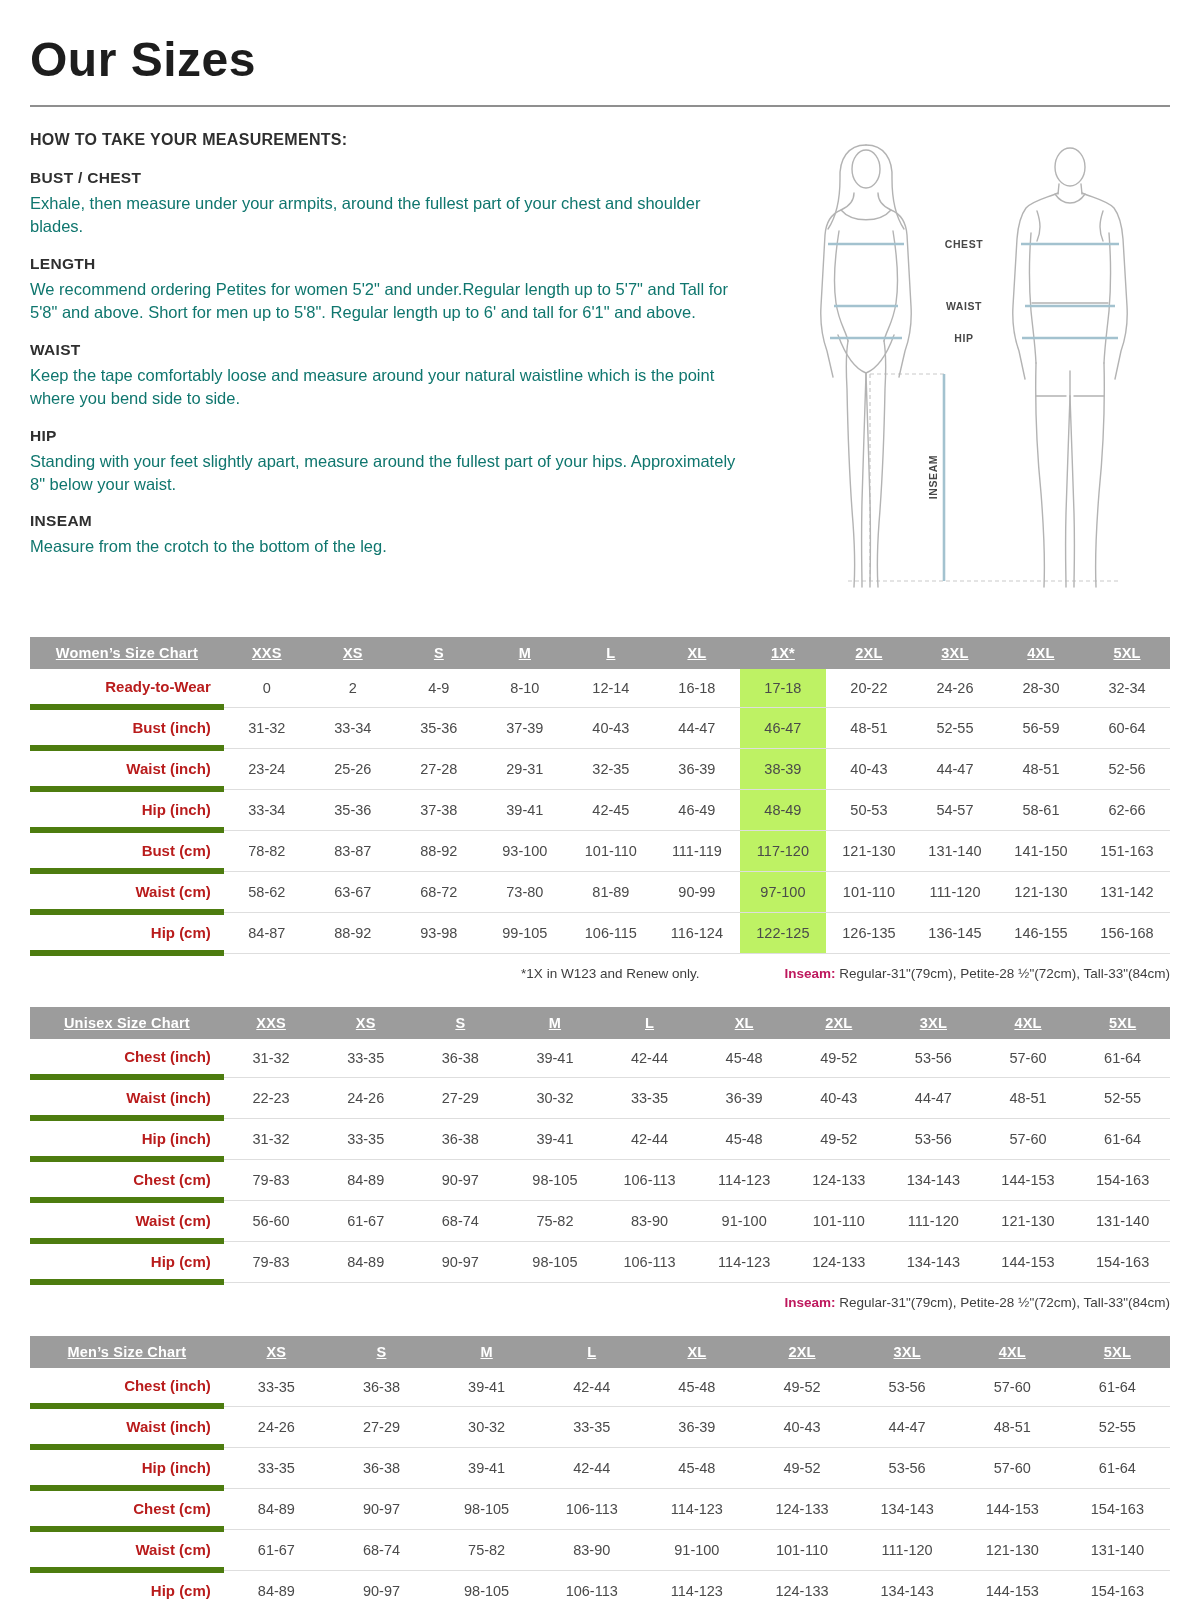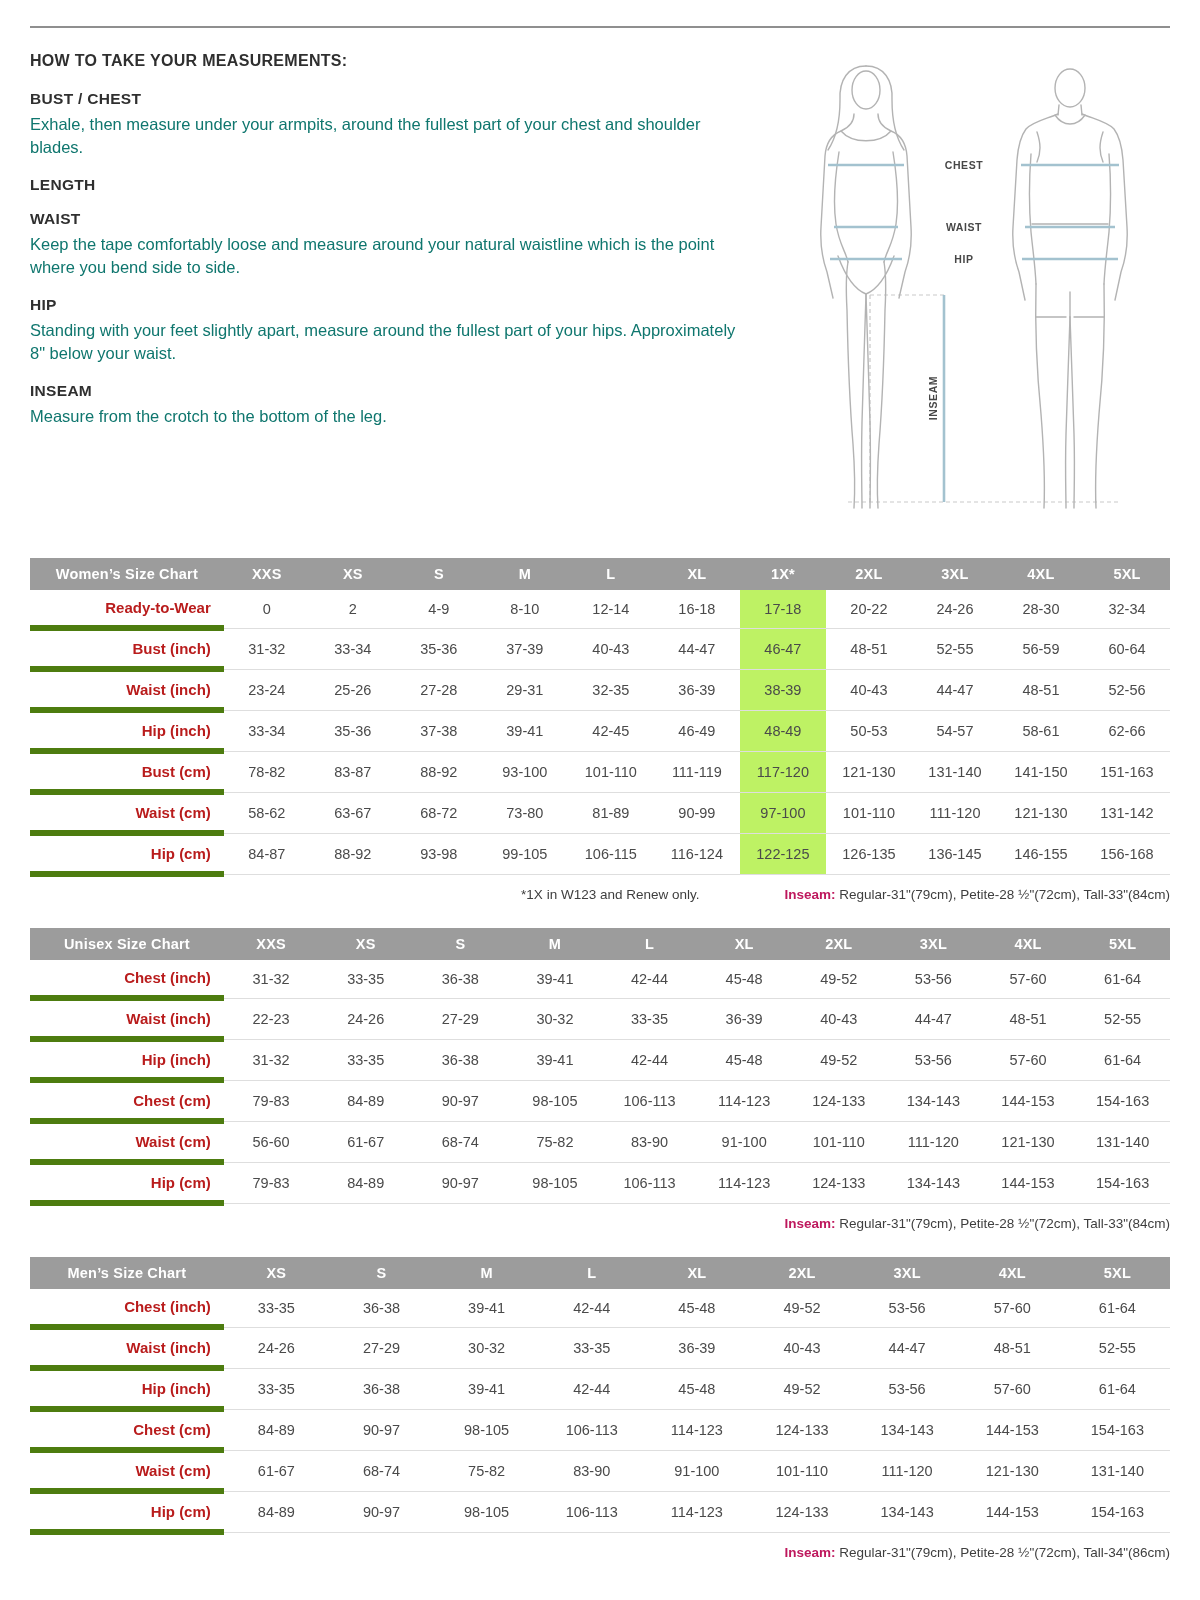--- a/index.html
+++ b/index.html
@@ -39,21 +39,21 @@
     font-family:"Liberation Sans", sans-serif;
     font-size:10.5px; font-weight:bold; fill:#474747; letter-spacing:.6px;
   }
 
   #tables-root { margin-top:12px; }
   .table-block { margin-top:26px; }
   table { width:100%; border-collapse:collapse; table-layout:fixed; }
   thead th {
     background:#9c9c9c; color:#ffffff;
     font-size:14.5px; font-weight:bold;
-    padding:8px 4px; text-align:center; letter-spacing:.2px;
+    padding:8px 4px; text-align:center; letter-spacing:.2px;text-decoration:underline;
   }
   tbody th.rowlabel {
     text-align:right; padding:9px 13px 9px 4px;
     font-size:15px; font-weight:bold; color:#b91c1c;
     border-bottom:6px solid #4d7c0f;
   }
   tbody td {
     text-align:center; padding:9px 3px;
     font-size:14.5px; color:#4a4a4a;
     border-bottom:1px solid #dedede;
@@ -64,33 +64,35 @@
     display:flex; justify-content:flex-end; gap:85px;
     margin-top:10px; font-size:13.5px; color:#3e3e3e;
   }
   .footnotes strong { color:#be185d; }
 </style>
 </head>
 <body>
 
 <div class="page">
 
+  <h1 class="page-title">Our Sizes</h1>
   <hr class="title-rule">
 
   <div class="content-row">
 
     <div class="instructions">
       <h2>HOW TO TAKE YOUR MEASUREMENTS:</h2>
 
       <div class="section">
         <h3>BUST / CHEST</h3>
         <p>Exhale, then measure under your armpits, around the fullest part of your chest and shoulder blades.</p>
       </div>
       <div class="section">
         <h3>LENGTH</h3>
+        <p>We recommend ordering Petites for women 5'2" and under.Regular length up to 5'7" and Tall for 5'8" and above. Short for men up to 5'8". Regular length up to 6' and tall for 6'1" and above.</p>
       </div>
       <div class="section">
         <h3>WAIST</h3>
         <p>Keep the tape comfortably loose and measure around your natural waistline which is the point where you bend side to side.</p>
       </div>
       <div class="section">
         <h3>HIP</h3>
         <p>Standing with your feet slightly apart, measure around the fullest part of your hips. Approximately 8" below your waist.</p>
       </div>
       <div class="section">

